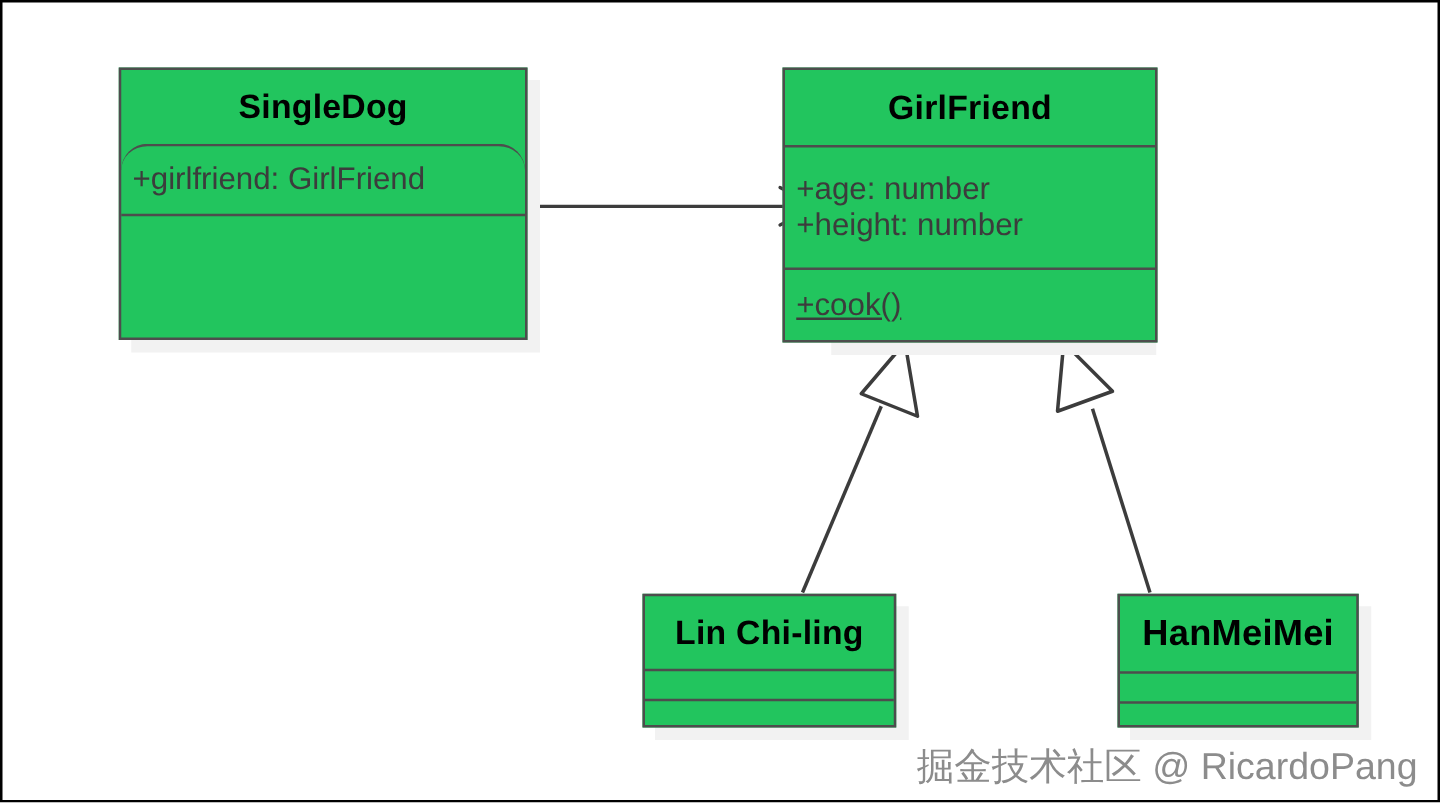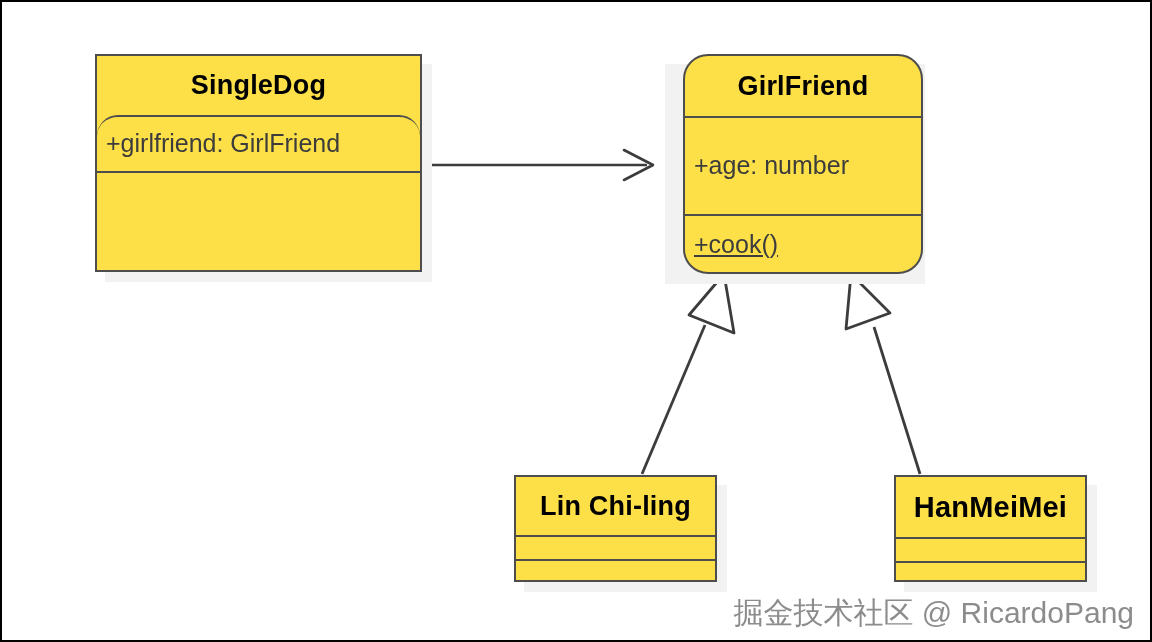--- a/index.html
+++ b/index.html
@@ -21,21 +21,21 @@
     position: absolute;
     left: 0;
     top: 0;
     width: 1152px;
     height: 642px;
   }
   
   .uml-class {
     position: absolute;
     box-sizing: border-box;
-    background: #fde047;
+    background: #22c55e;
     border: 2.5px solid #4d4d4d;
     z-index: 3;
   }
   .uml-shadow {
     position: absolute;
     background: #f2f2f2;
     z-index: 1;
   }
   .uml-title {
     box-sizing: border-box;
@@ -64,21 +64,21 @@
   .empty-compartment {
     padding-left: 0;
   }
   
   #class-singledog { left: 93px; top: 52px; width: 327px; height: 218px; }
   #class-singledog .uml-title { height: 59px; font-size: 27px; }
   #class-singledog .comp-attrs { height: 56px; font-size: 25px; border-radius: 21px; }
   #class-singledog .comp-methods { height: 100px; }
   #shadow-singledog { left: 103px; top: 62px; width: 327px; height: 218px; }
 
-  #class-girlfriend { left: 681px; top: 52px; width: 240px; height: 220px; border-radius: 25px; }
+  #class-girlfriend { left: 624px; top: 52px; width: 300px; height: 220px; }
   #class-girlfriend .uml-title { height: 60px; font-size: 27px; }
   #class-girlfriend .comp-attrs { height: 98px; font-size: 25px; }
   #class-girlfriend .comp-methods { height: 59px; font-size: 25px; text-decoration: underline; }
   #shadow-girlfriend { left: 663px; top: 62px; width: 260px; height: 220px; }
 
   #class-lin { left: 512px; top: 473px; width: 203px; height: 107px; }
   #class-lin .uml-title { height: 58px; font-size: 27px; }
   #class-lin .comp-attrs { height: 24px; }
   #class-lin .comp-methods { height: 22px; }
   #shadow-lin { left: 522px; top: 483px; width: 203px; height: 107px; }
@@ -133,20 +133,21 @@
     <div class="uml-compartment comp-attrs">
       <div class="uml-row">+girlfriend: GirlFriend</div>
     </div>
     <div class="uml-compartment comp-methods empty-compartment"></div>
   </div>
 
   <div class="uml-class" id="class-girlfriend">
     <div class="uml-title">GirlFriend</div>
     <div class="uml-compartment comp-attrs">
       <div class="uml-row">+age: number</div>
+      <div class="uml-row">+height: number</div>
     </div>
     <div class="uml-compartment comp-methods">
       <div class="uml-row">+cook()</div>
     </div>
   </div>
 
   <div class="uml-class" id="class-lin">
     <div class="uml-title">Lin Chi-ling</div>
     <div class="uml-compartment comp-attrs empty-compartment"></div>
     <div class="uml-compartment comp-methods empty-compartment"></div>

